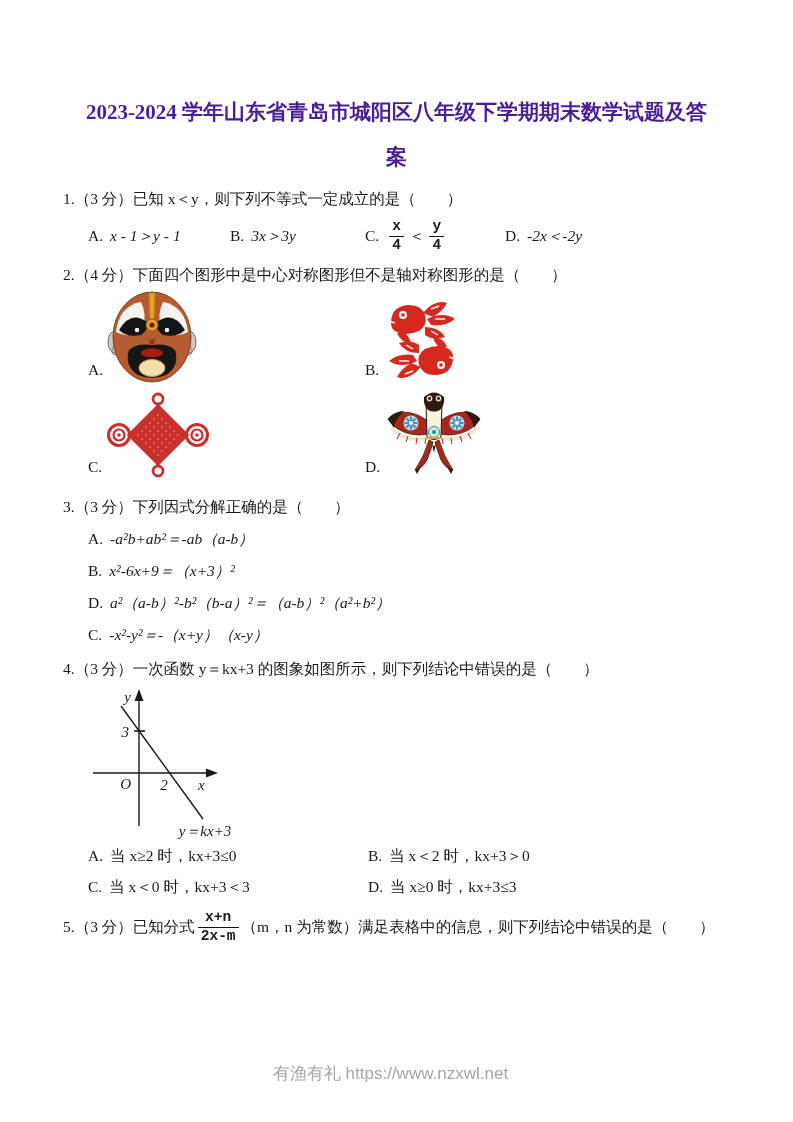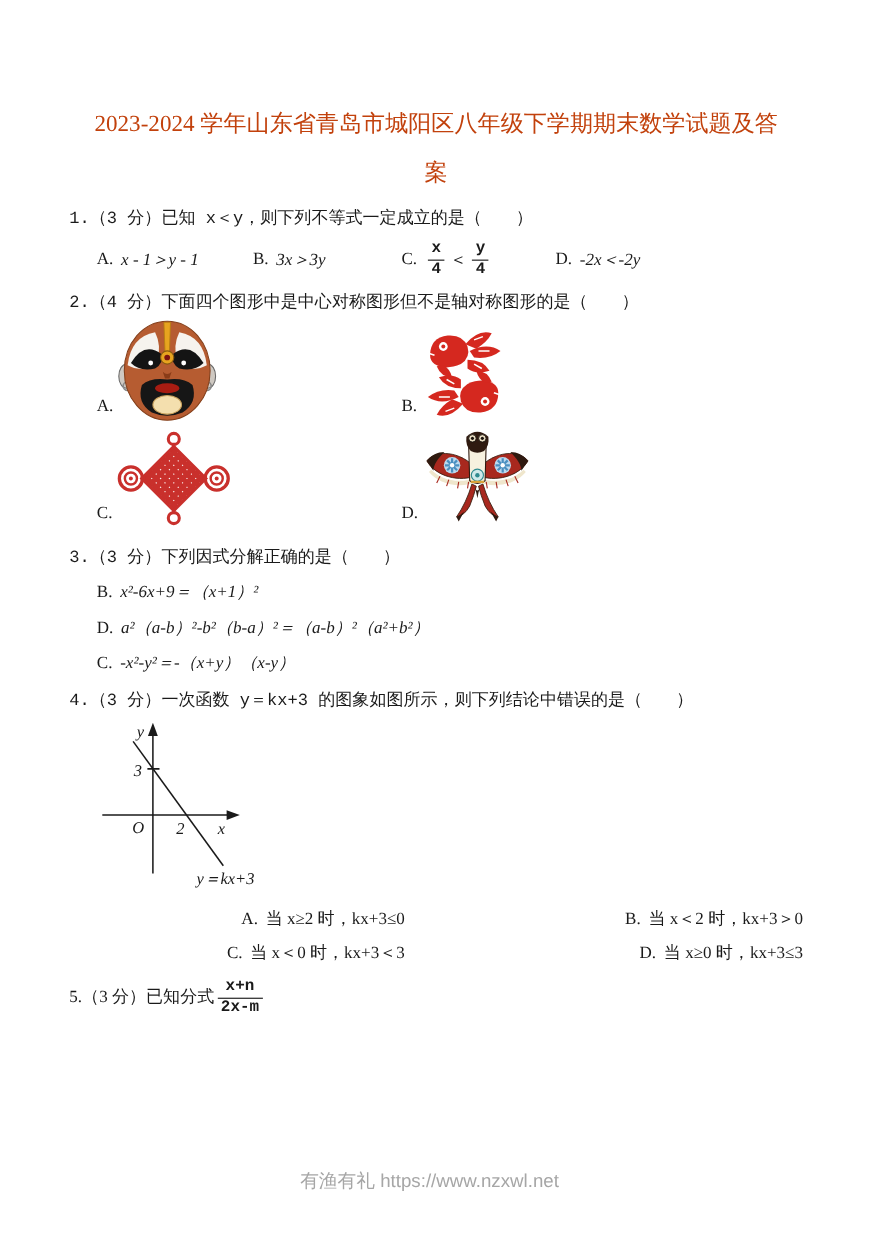--- a/index.html
+++ b/index.html
@@ -7,25 +7,25 @@
     position:relative;
     width:793px;height:1122px;
     margin:0 auto;
     background:#ffffff;
     font-family:"Liberation Serif","DejaVu Serif",serif;
     color:#1a1a1a;
     box-sizing:border-box;
     padding:90px 63px 0 63px;
     overflow:hidden;
   }
-  .title{margin:0;font-size:21px;font-weight:400;text-align:center;line-height:45px;color:#c2410c;}
+  .title{margin:0;font-size:21px;font-weight:700;text-align:center;line-height:45px;color:#4c1d95;}
   .title .tline{display:block;}
   .heading{margin-top:6px;font-weight:700;font-size:15.5px;line-height:32px;}
   .heading .hline{display:block;}
-  .stem{margin:0;font-size:15.5px;line-height:22px;font-family:Liberation Mono, monospace;}
+  .stem{margin:0;font-size:15.5px;line-height:22px;}
   .mt6{margin-top:6px;} .mt8{margin-top:8px;} .mt12{margin-top:12px;} .mt16{margin-top:16px;}
   .olabel{font-style:normal;margin-right:7px;}
   .omath{font-style:italic;}
   
   .q1row{display:flex;align-items:center;padding-left:25px;font-size:15.5px;margin-top:4px;height:44px;}
   .q1row .opt{display:flex;align-items:center;}
   .q1row .opt.c1{width:142px;} .q1row .opt.c2{width:135px;} .q1row .opt.c3{width:140px;}
   .frac{display:inline-flex;flex-direction:column;align-items:center;
         font-family:"Liberation Mono","DejaVu Sans Mono",monospace;
         font-weight:700;font-style:normal;font-size:14.5px;line-height:1.1;margin:0 3px;}
@@ -36,21 +36,21 @@
   .imgrow{display:flex;margin-top:4px;}
   .imgcell{display:flex;align-items:flex-end;}
   .imgcell .olabel{font-size:15.5px;margin:0 4px 4px 0;}
   .cellL{width:302px;padding-left:25px;box-sizing:border-box;}
   .cellR{flex:1;}
   
   .q3opt{padding-left:25px;margin-top:10px;font-size:15.5px;line-height:22px;}
   
   .graph{display:block;margin:6px 0 0 22px;}
   .gl{font-family:"Liberation Serif","DejaVu Serif",serif;font-style:italic;font-size:15px;fill:#1a1a1a;}
-  .q4grid{padding-left:25px;margin-top:16px;display:grid;grid-template-columns:280px auto;row-gap:9px;font-size:15.5px;line-height:22px;text-align:right;}
+  .q4grid{padding-left:25px;margin-top:4px;display:grid;grid-template-columns:280px auto;row-gap:9px;font-size:15.5px;line-height:22px;}
   
   .q5stem{display:flex;align-items:center;margin-top:12px;font-size:15.5px;line-height:22px;}
   
   .footer{position:absolute;left:0;right:12px;top:1062px;text-align:center;
           font-family:"Liberation Sans","DejaVu Sans",sans-serif;
           font-size:17px;color:#a6a6a6;}
 </style>
 </head>
 <body>
 
@@ -242,21 +242,24 @@
           <path d="M31,83 Q35,81 38,78 L33,87 Z" fill="#2f1a10"></path>
           <path d="M69,83 Q65,81 62,78 L67,87 Z" fill="#2f1a10"></path>
         </svg>
       </div>
     </div>
   </section>
 
   <section>
     <p class="stem mt16">3.（3 分）下列因式分解正确的是（　　）</p>
     <div class="q3opt">
-      <span class="olabel">B.</span><span class="omath">x²-6x+9＝（x+1）²</span>
+      <span class="olabel">A.</span><span class="omath">-a²b+ab²＝-ab（a-b）</span>
+    </div>
+    <div class="q3opt">
+      <span class="olabel">B.</span><span class="omath">x²-6x+9＝（x+3）²</span>
     </div>
     <div class="q3opt">
       <span class="olabel">D.</span><span class="omath">a²（a-b）²-b²（b-a）²＝（a-b）²（a²+b²）</span>
     </div>
     <div class="q3opt">
       <span class="olabel">C.</span><span class="omath">-x²-y²＝-（x+y）（x-y）</span>
     </div>
   </section>
 
   <section>
@@ -291,18 +294,19 @@
     </div>
   </section>
 
   <section>
     <div class="q5stem">
       <span>5.（3 分）已知分式</span>
       <span class="frac">
         <span class="num">x+n</span>
         <span class="den">2x-m</span>
       </span>
+      <span>（m，n 为常数）满足表格中的信息，则下列结论中错误的是（　　）</span>
     </div>
   </section>
 
   <div class="footer">有渔有礼 https://www.nzxwl.net</div>
 
 </div>
 
 </body></html>

